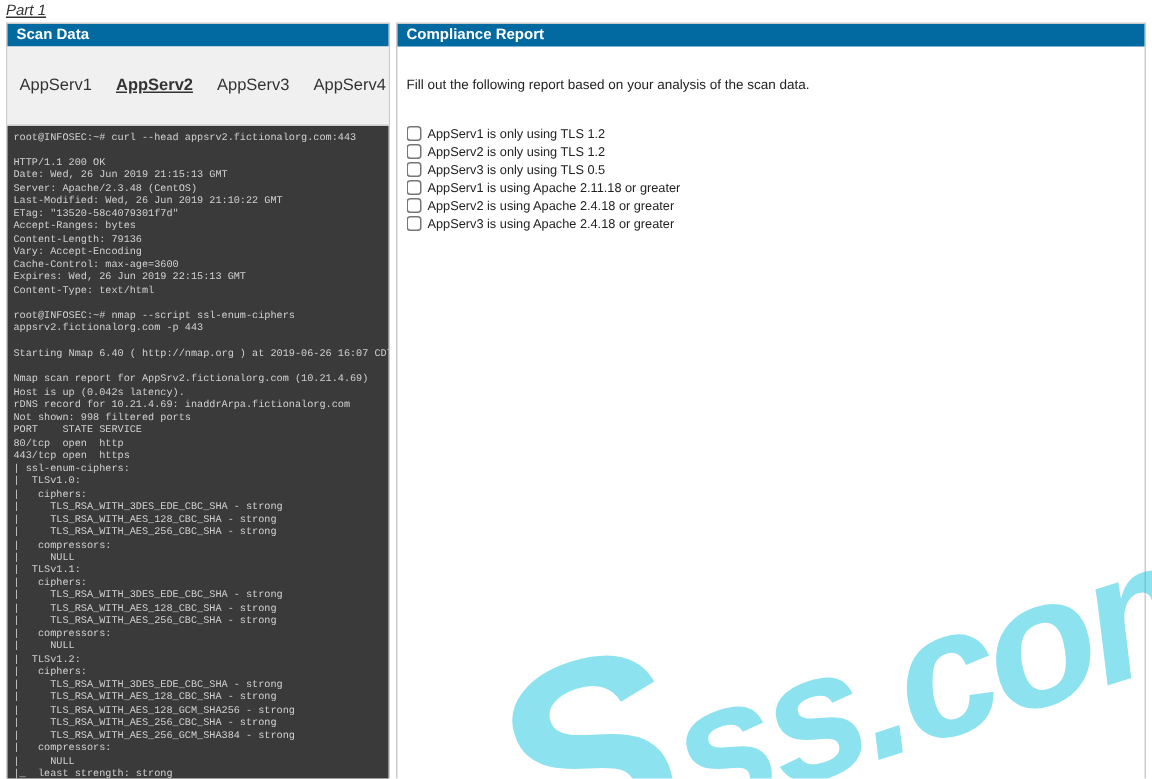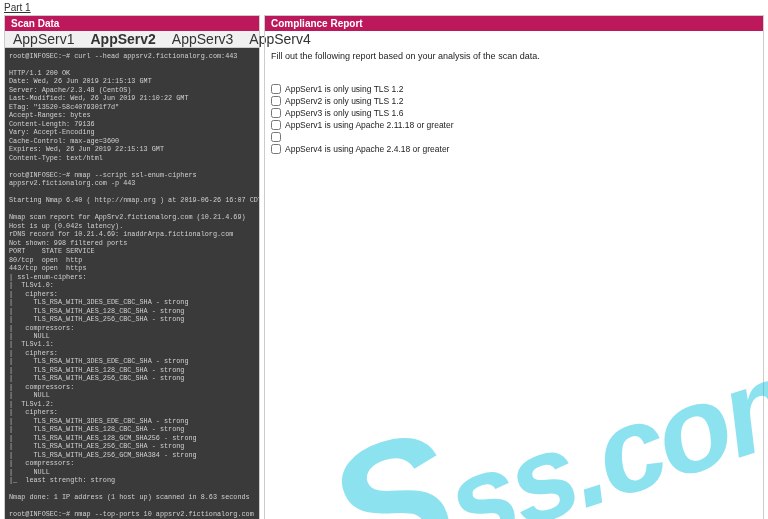--- a/index.html
+++ b/index.html
@@ -1,25 +1,25 @@
 <!DOCTYPE html>
 <html><head>
 <meta charset="utf-8">
 <style>
   * { margin: 0; padding: 0; box-sizing: border-box; }
   body { font-family: Arial, sans-serif; font-size: 10px; width: 768px; height: 519px; background: #fff; position: relative; overflow: hidden; }
-  .part-label { font-size: 10px; padding: 2px 4px; text-decoration: underline; color: #333; }
+  .part-label { font-size: 10px; padding: 2px 4px; text-decoration: underline; color: #333; font-style: italic; }
   .container { display: flex; gap: 4px; padding: 0 4px; }
   .panel { border: 1px solid #ccc; }
   .panel-left { width: 256px; }
   .panel-right { flex: 1; }
-  .panel-header { background: #be185d; color: #fff; font-size: 10px; padding: 2px 6px; font-weight: bold; }
+  .panel-header { background: #0369a1; color: #fff; font-size: 10px; padding: 2px 6px; font-weight: bold; }
   .tabs { display: flex; background: #f0f0f0; border-bottom: 1px solid #ccc; }
-  .tab { padding: 0 8px; font-size: 14px; cursor: pointer; color: #333; }
-  .tab.active { font-weight: bold; text-align: center; }
+  .tab { padding: 20px 8px; font-size: 11px; cursor: pointer; color: #333; }
+  .tab.active { text-decoration: underline; font-weight: bold; text-align: center; }
   .terminal { background: #3a3a3a; color: #d0d0d0; font-family: "Courier New", monospace; font-size: 6.8px; line-height: 1.25; padding: 4px; height: 475px; overflow: hidden; white-space: pre; }
   .report-instr { font-size: 9px; padding: 20px 6px; color: #222; }
   .checklist { padding: 2px 6px; }
   .check-row { display: flex; align-items: flex-start; gap: 4px; padding: 1px 0; }
   .check-row input { width: 10px; height: 10px; }
   .check-row label { font-size: 8.5px; color: #222; }
   .watermark { position: absolute; right: -60px; bottom: -30px; font-size: 120px; font-weight: bold; font-style: italic; color: rgba(0, 190, 220, 0.45); transform: rotate(-18deg); pointer-events: none; letter-spacing: -4px; }
   .watermark .s2 { font-size: 180px; }
 </style>
 </head>
@@ -112,31 +112,32 @@
       <div class="check-row">
           <input type="checkbox" style="">
           <label>AppServ1 is only using TLS 1.2</label>
         </div>
       <div class="check-row">
           <input type="checkbox" style="">
           <label>AppServ2 is only using TLS 1.2</label>
         </div>
       <div class="check-row">
           <input type="checkbox" style="">
-          <label>AppServ3 is only using TLS 1.6</label>
+          <label>AppServ3 is only using TLS 0.5</label>
         </div>
       <div class="check-row">
           <input type="checkbox" style="">
           <label>AppServ1 is using Apache 2.11.18 or greater</label>
         </div>
       <div class="check-row">
           <input type="checkbox" style="">
+          <label>AppServ2 is using Apache 2.4.18 or greater</label>
         </div>
       <div class="check-row">
           <input type="checkbox" style="">
-          <label>AppServ4 is using Apache 2.4.18 or greater</label>
+          <label>AppServ3 is using Apache 2.4.18 or greater</label>
         </div>
     </div>
   </div>
 
 </div>
 
 <div class="watermark"><span class="s2">S</span><span>ss.com</span></div>
 
 </body></html>

